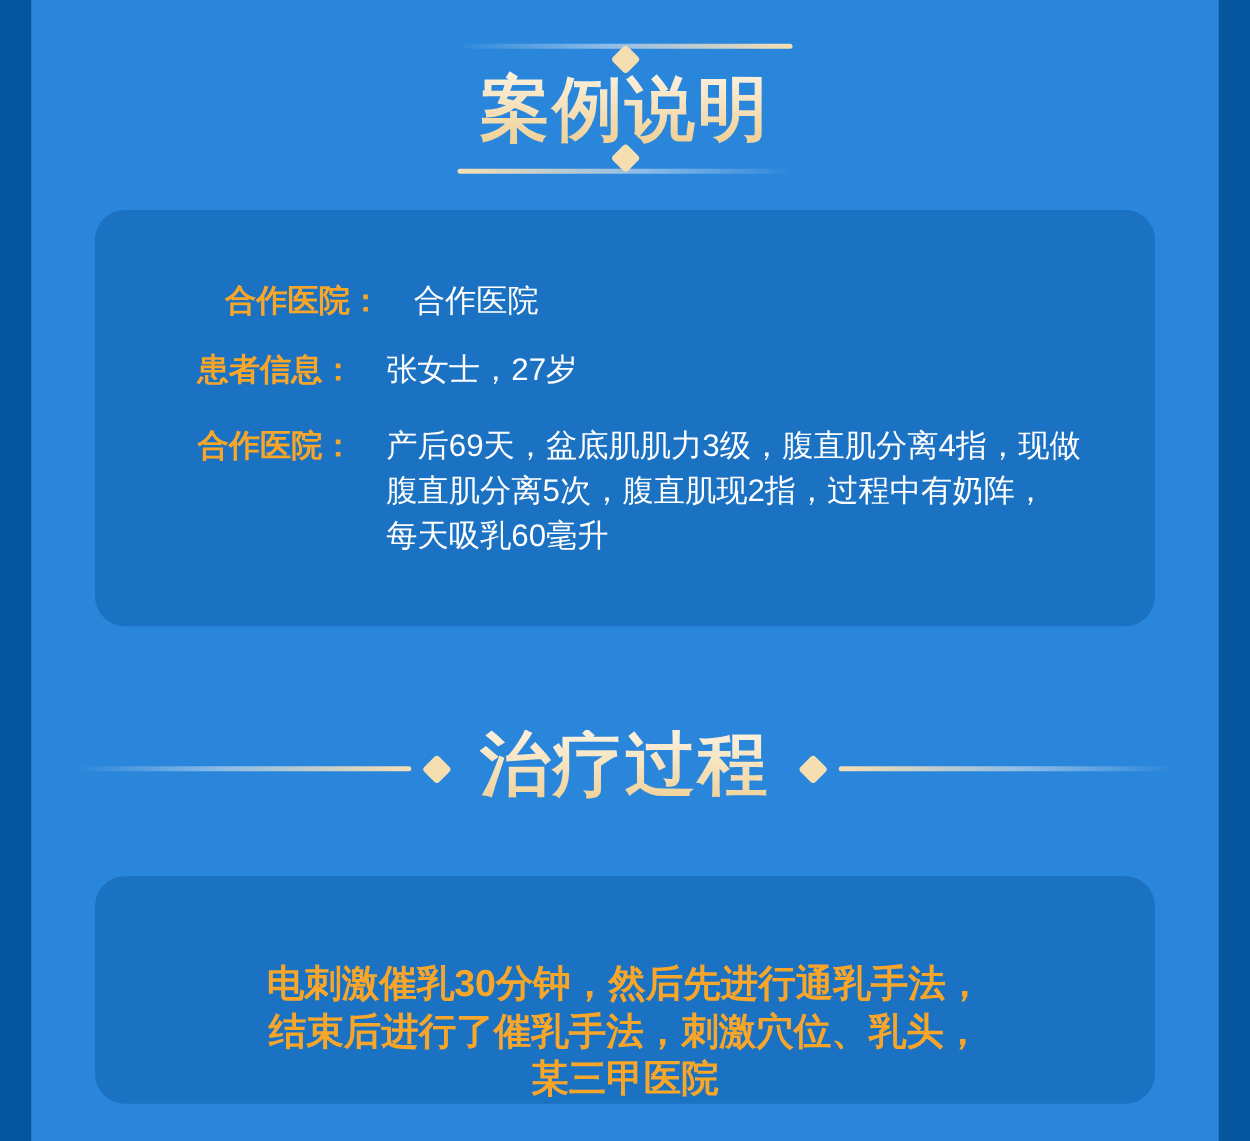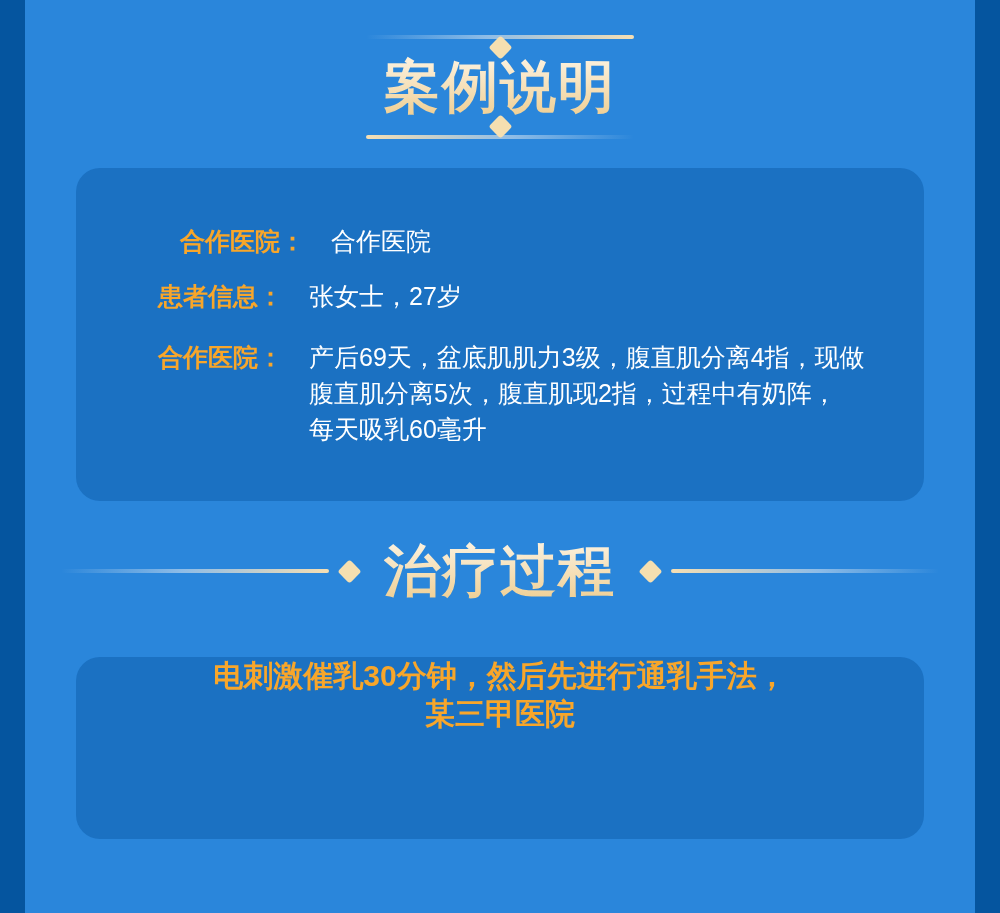--- a/index.html
+++ b/index.html
@@ -39,21 +39,21 @@
   }
 
   
   .section-header {
     display: flex;
     align-items: center;
     justify-content: center;
     height: 62px;
   }
   #header-case { margin-top: 56px; flex-direction: column; }
-  #header-treatment { margin-top: 39px; }
+  #header-treatment { margin-top: 83px; font-family: Liberation Mono, monospace; }
 
   .deco-line {
     width: 268px;
     height: 4px;
     border-radius: 2px;
     flex: none;
   }
   .deco-line.to-right {
     background: linear-gradient(90deg,
       rgba(246,223,179,0) 0%,
@@ -124,21 +124,21 @@
     color: var(--white);
     white-space: nowrap;
   }
   .desc-row .info-label,
   .desc-row .info-value { line-height: 36px; }
 
   .treatment-card {
     margin-top: 55px;
     height: 182px;
     display: flex;
-    align-items: flex-start;
+    align-items: flex-end;
     justify-content: center;
   }
   .treatment-text {
     text-align: center;
     font-size: 30px;
     line-height: 38px;
     font-weight: 900;
     color: var(--orange);
     white-space: nowrap;
   }
@@ -182,17 +182,18 @@
     <span class="deco-line to-right"></span>
     <span class="diamond"></span>
     <h1 class="section-title">治疗过程</h1>
     <span class="diamond"></span>
     <span class="deco-line to-left"></span>
   </div>
 
   <div class="card treatment-card">
     <div class="treatment-text">
       <span style="display:block">电刺激催乳30分钟，然后先进行通乳手法，</span>
+      <span style="display:block">结束后进行了催乳手法，刺激穴位、乳头，</span>
       <span style="display:block">某三甲医院</span>
     </div>
   </div>
 
 </div>
 
 </body></html>

